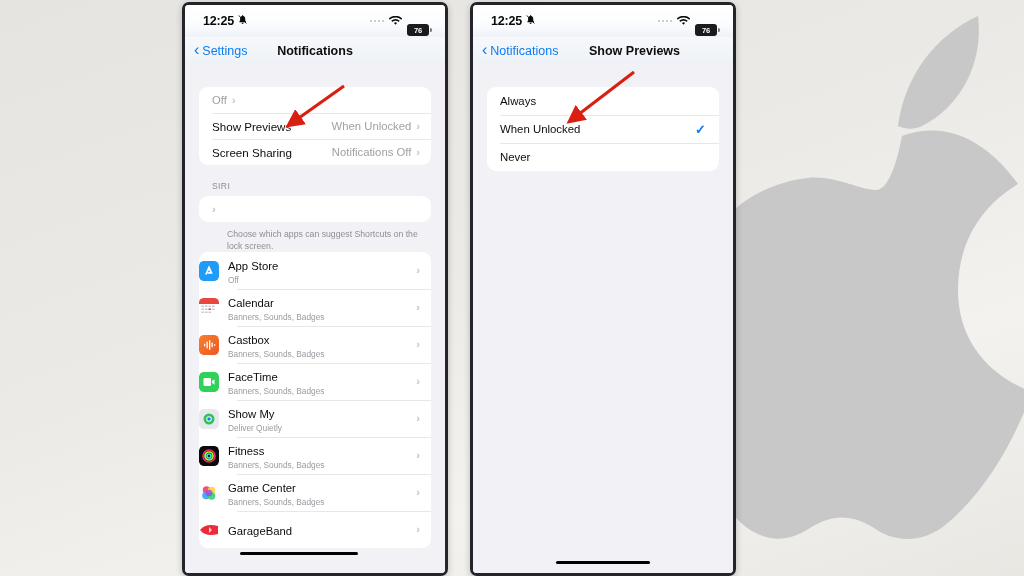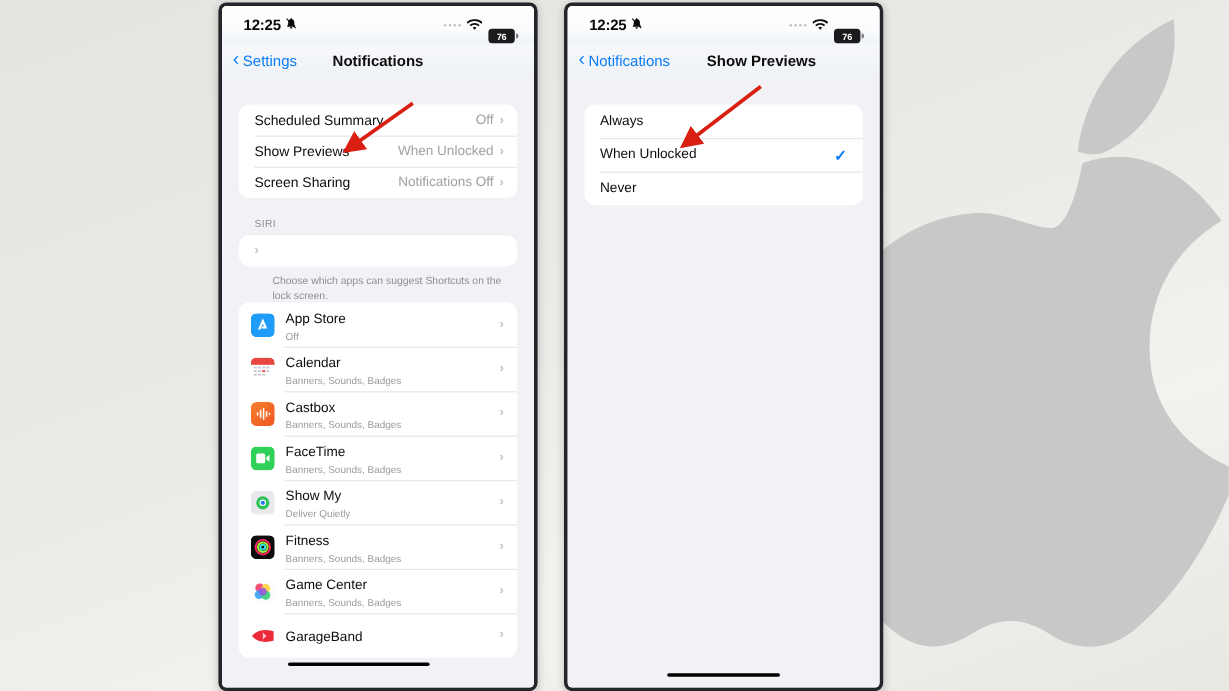--- a/index.html
+++ b/index.html
@@ -221,21 +221,21 @@
     color: #8e8e93;
     line-height: 1.38;
     padding: 6px 26px 0 42px;
   }
 
   
   .app-row {
     display: flex;
     align-items: center;
     min-height: 37px;
-    padding: 0 11px 0 10px;
+    padding: 0 11px 0 0;
     position: relative;
     background: #fff;
     cursor: pointer;
   }
   .app-row + .app-row::before {
     content: "";
     position: absolute;
     left: 38px;
     right: 0;
     top: 0;
@@ -365,21 +365,20 @@
           <span class="nav-chevron">‹</span>
           <span>Settings</span>
         </div>
         <div class="nav-title">Notifications</div>
       </div>
 
       <div class="content">
 
         <div class="card first">
           <div class="row">
-            <span class="row-label">Scheduled Summary</span>
             <span class="row-value">Off</span>
             <span class="chev">›</span>
           </div>
           <div class="row">
             <span class="row-label">Show Previews</span>
             <span class="row-value">When Unlocked</span>
             <span class="chev">›</span>
           </div>
           <div class="row">
             <span class="row-label">Screen Sharing</span>

